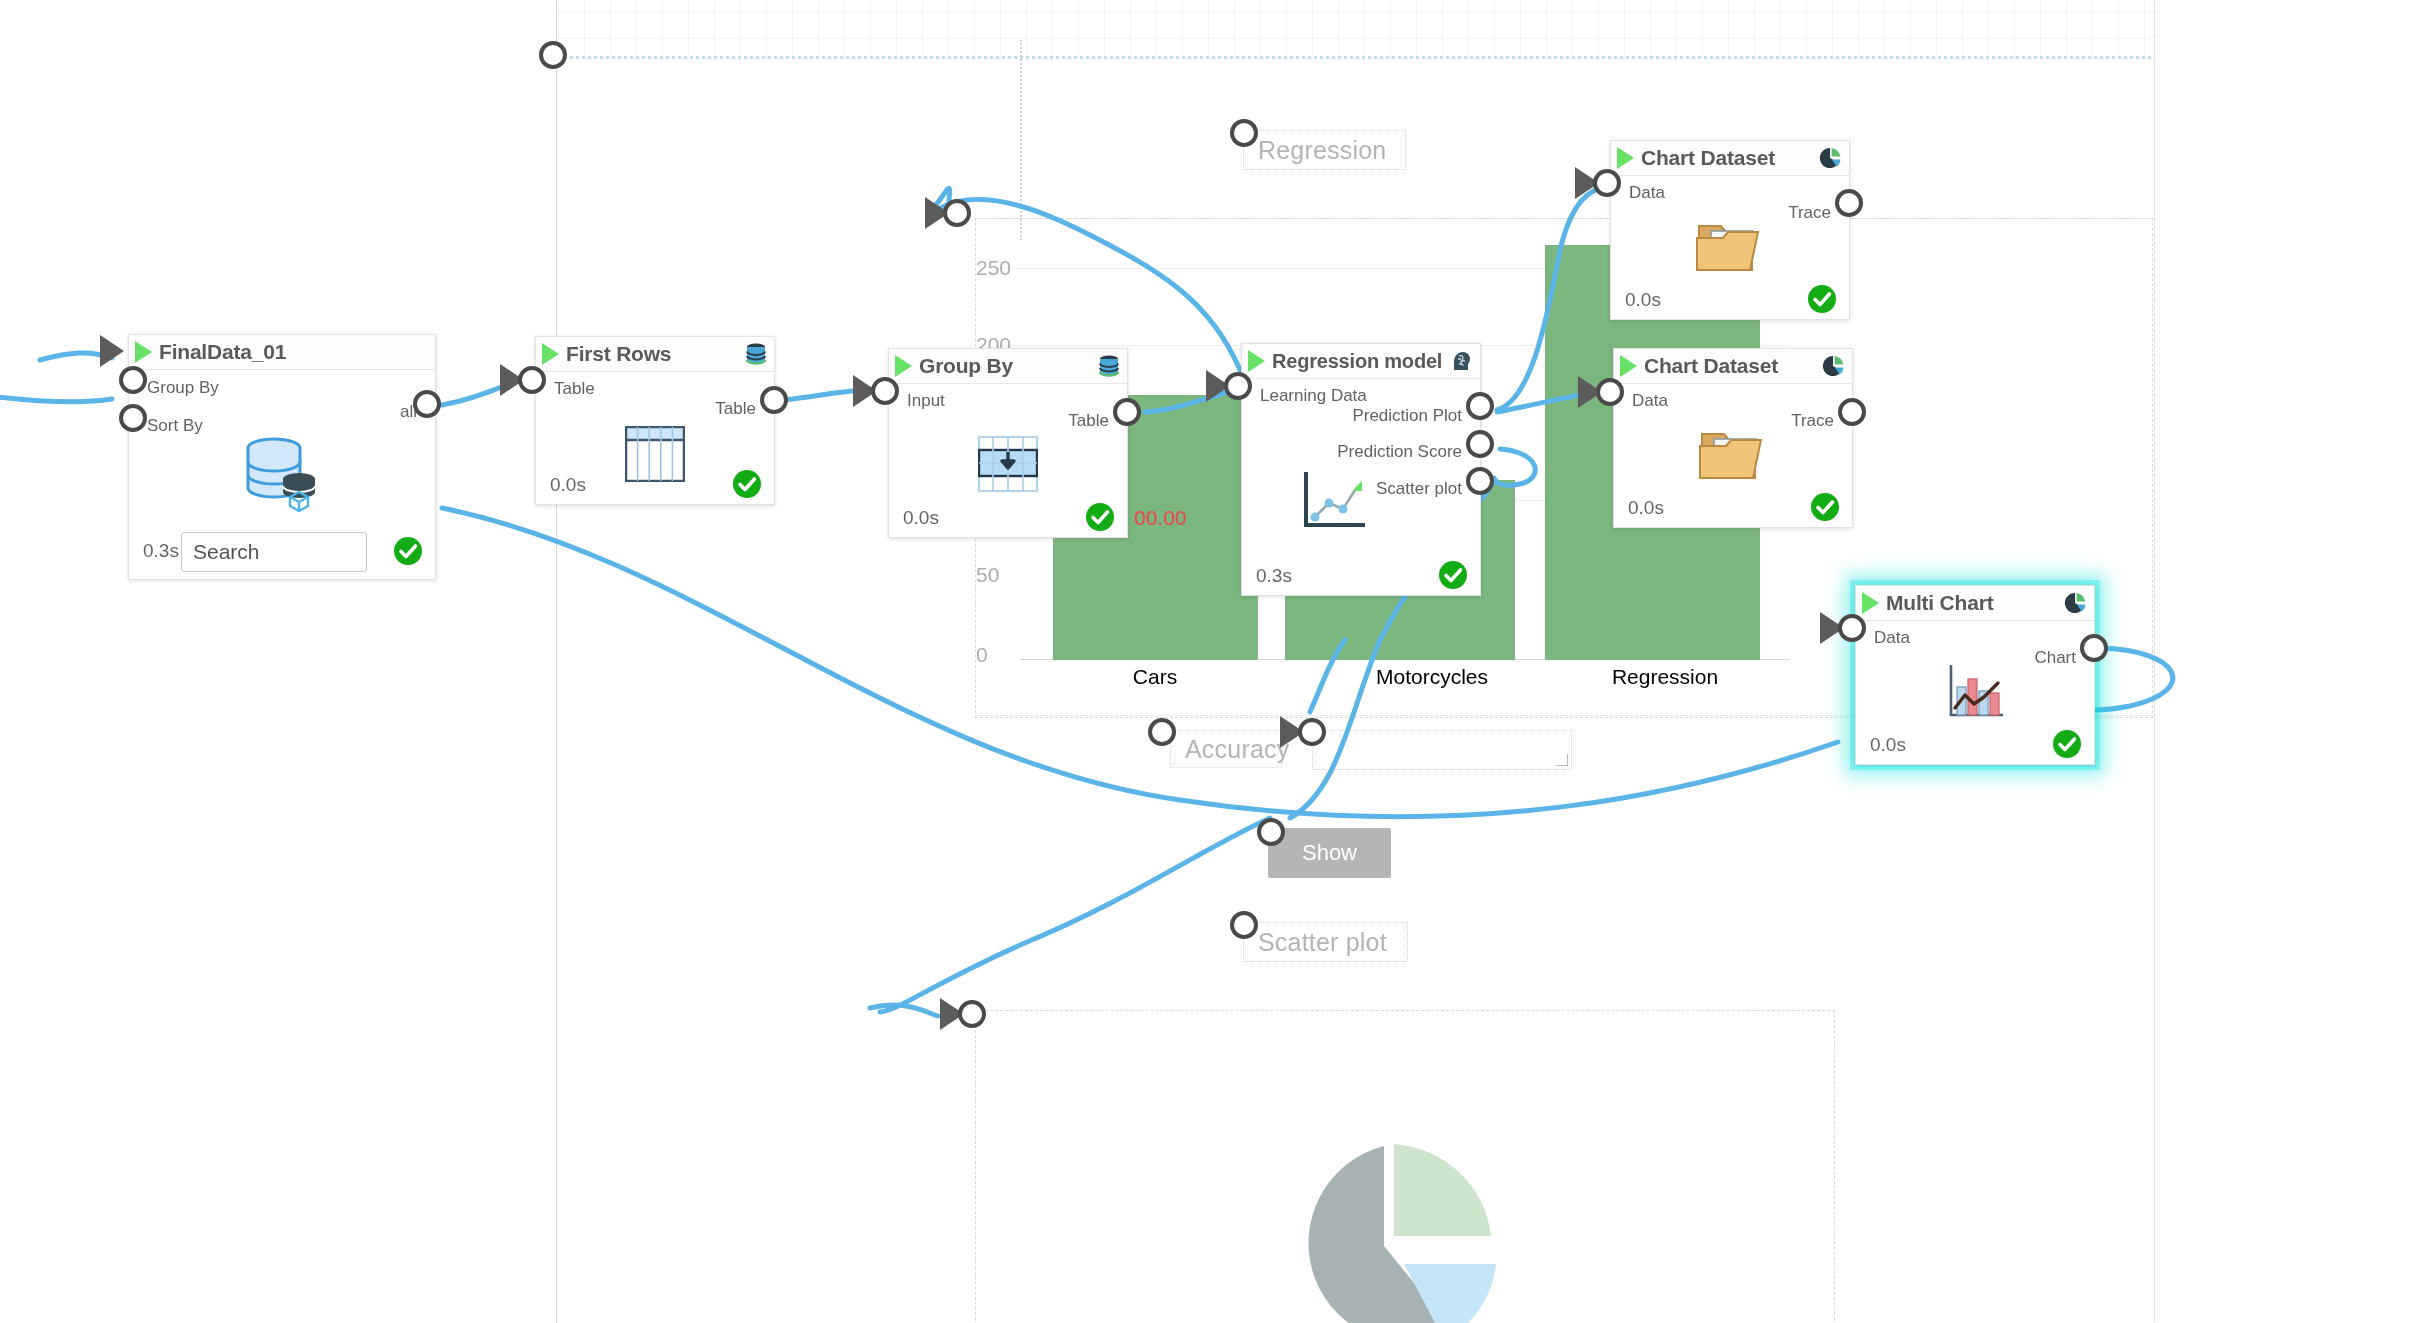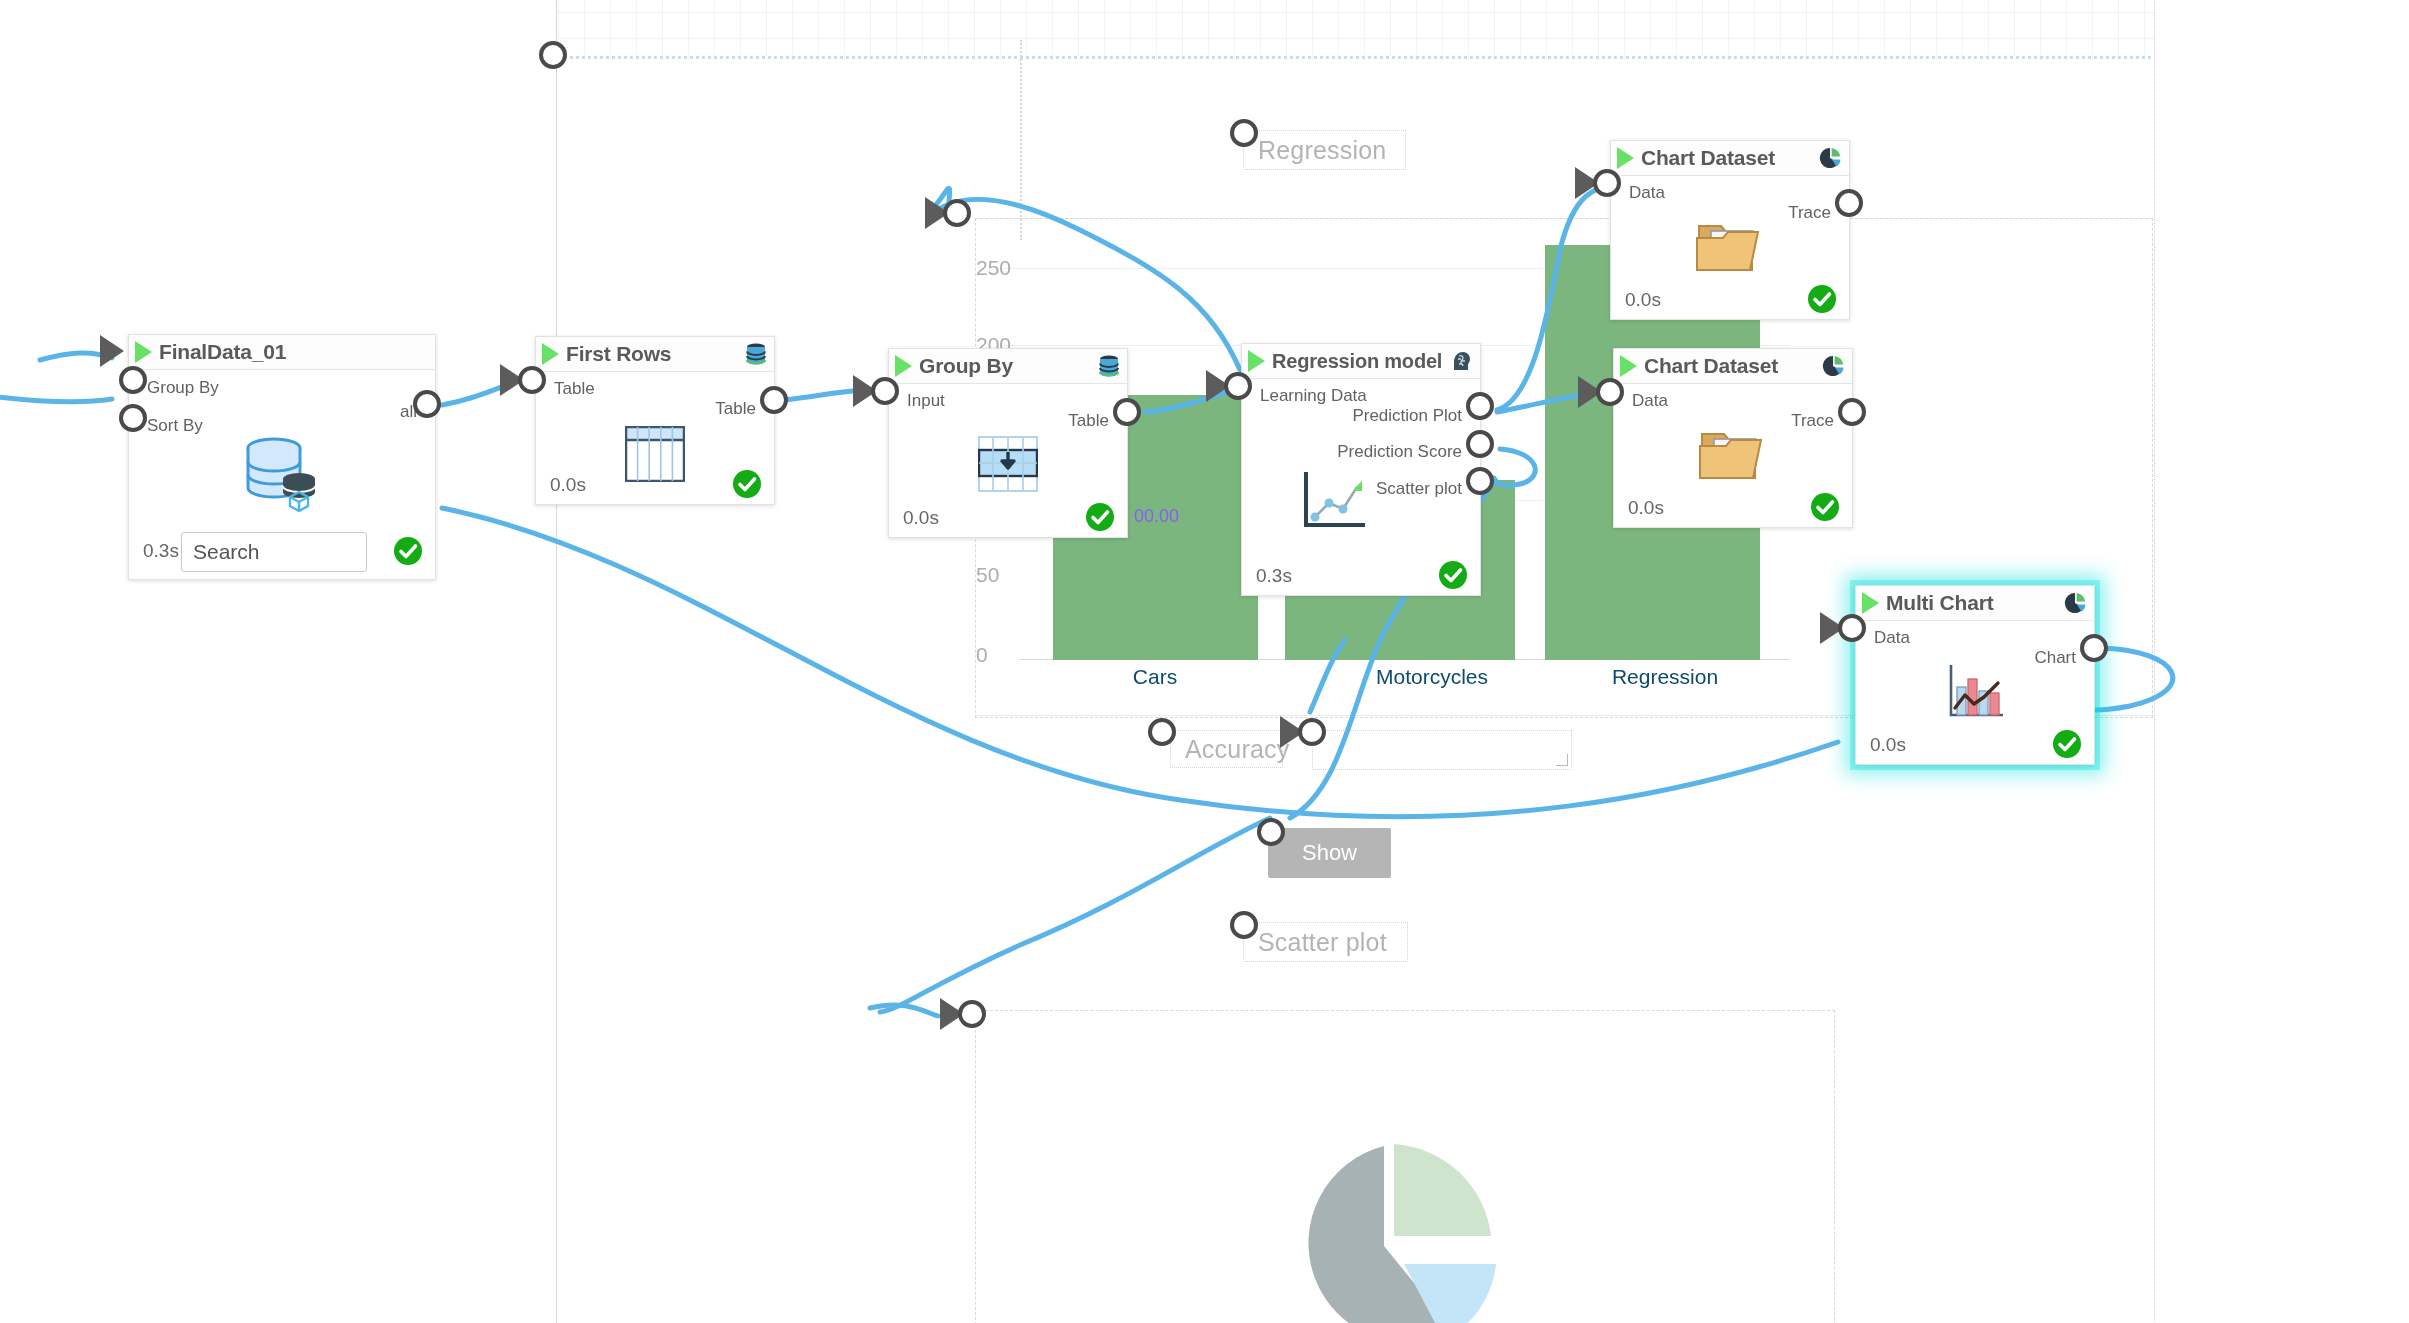--- a/index.html
+++ b/index.html
@@ -99,28 +99,28 @@
     transform: translateY(-50%);
   }
   .bc-bar {
     position: absolute;
     bottom: 0;
     background: #7cb67f;
   }
   .bc-xlab {
     position: absolute;
     font-size: 21px;
-    color: #0c4a6e;
+    color: #000000;
     text-align: center;
     transform: translateX(-50%);
   }
   .bc-dlabel {
     position: absolute;
-    font-size: 18px;
-    color: #8b5cf6;
+    font-size: 21px;
+    color: #ef4444;
   }
   .bc-axis-x {
     position: absolute;
     height: 1px;
     background: #d8d8d8;
   }
   .bc-tickdot {
     position: absolute;
     width: 0;
     border-left: 2px dotted #d6d6d6;

